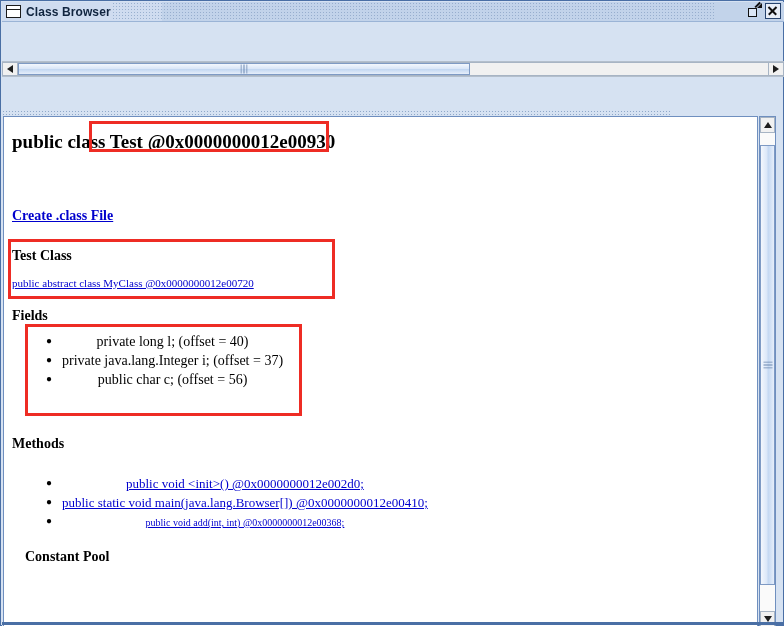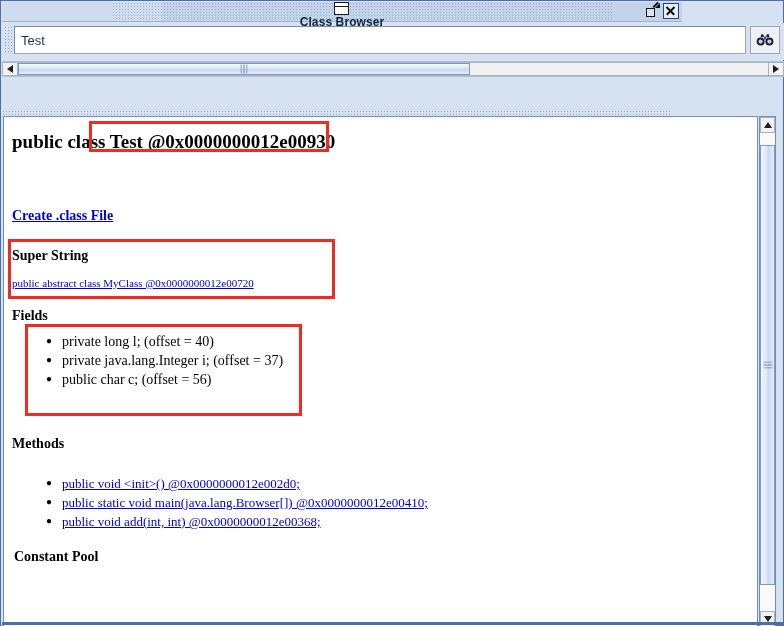--- a/index.html
+++ b/index.html
@@ -22,28 +22,27 @@
     width: 784px; height: 626px;
     box-sizing: border-box;
     border: 1px solid #4a6fa5;
     background: #d6e2f2;
   }
 
   
   #title-bar {
     position: absolute;
     left: 1px; top: 1px;
-    width: 680px; height: 20px;
+    width: 782px; height: 20px;
     box-sizing: border-box;
     background:
       linear-gradient(to right, #cfdcf0 0px, #cfdcf0 160px, #c2d3ea 160px, #c2d3ea 100%);
     display: flex;
     align-items: center;
     border-bottom: 1px solid #9bb4d6;
-    flex-direction: column;
   }
   #title-bar .tb-dots {
     position: absolute;
     left: 110px; top: 0; right: 70px; bottom: 0;
     background-image:
       radial-gradient(#8fa8c9 0.6px, transparent 0.7px);
     background-size: 3px 3px;
     opacity: 0.85;
     pointer-events: none;
   }
@@ -292,20 +291,21 @@
     margin: 0;
     padding: 0;
   }
   ul.doc-list li {
     font-family: "Liberation Serif", serif;
     font-size: 14px;
     line-height: 19px;
     position: relative;
     padding-left: 16px;
     white-space: nowrap;
+    text-align: center;
   }
   ul.doc-list li::before {
     content: "\25CF";
     position: absolute;
     left: 0; top: -1px;
     font-size: 10px;
     color: #000;
   }
 
   
@@ -405,35 +405,20 @@
         <span class="arrowstem"></span>
         <span class="arrow"></span>
       </div>
       <div class="tb-btn" id="close-button">
         <span class="x1"></span>
         <span class="x2"></span>
       </div>
     </div>
   </div>
 
-  <div id="toolbar-row">
-    <div id="toolbar-grip"></div>
-    <input id="search-input" type="text" value="Test" style="">
-    <div id="search-button">
-      <svg width="18" height="14" viewBox="0 0 18 14">
-        <path d="M5.2 1.2h2.1l0.6 3.0h-3.3z" fill="#1b1b3a"></path>
-        <path d="M10.7 1.2h2.1l0.6 3.0h-3.3z" fill="#1b1b3a"></path>
-        <rect x="8.3" y="3.4" width="1.4" height="3.2" fill="#1b1b3a"></rect>
-        <circle cx="4.6" cy="8.6" r="4.0" fill="#1b1b3a"></circle>
-        <circle cx="13.4" cy="8.6" r="4.0" fill="#1b1b3a"></circle>
-        <circle cx="4.6" cy="8.6" r="2.1" fill="#c9cedd"></circle>
-        <circle cx="13.4" cy="8.6" r="2.1" fill="#c9cedd"></circle>
-      </svg>
-    </div>
-  </div>
 
   <div id="hscroll">
     <div class="sb-arrow">
       <span class="tri tri-left"></span>
     </div>
     <div id="hscroll-track">
       <div id="hscroll-thumb">
         <span class="grip"></span>
       </div>
     </div>
@@ -447,42 +432,42 @@
 
     <div id="content-panel">
       <div id="doc">
 
         <h1 class="doc-title abs" style="left:8px; top:10px;">public class Test @0x0000000012e00930</h1>
         <div class="redbox" style="left:85px; top:4px; width:240px; height:31px;"></div>
 
 
         <a class="doc-link abs" style="left:8px; top:91px;">Create .class File</a>
 
-        <h2 class="doc-h2 abs" style="left:8px; top:131px;">Super String</h2>
+        <h2 class="doc-h2 abs" style="left:8px; top:131px;">Test Class</h2>
         <a class="doc-link plain abs" style="left:8px; top:160px;">public abstract class MyClass @0x0000000012e00720</a>
         <div class="redbox" style="left:4px; top:122px; width:327px; height:60px;"></div>
 
         <h2 class="doc-h2 abs" style="left:8px; top:191px;">Fields</h2>
 
         <ul class="doc-list abs" style="left:42px; top:215px;">
           <li>private long l; (offset = 40)</li>
           <li>private java.lang.Integer i; (offset = 37)</li>
           <li>public char c; (offset = 56)</li>
         </ul>
         <div class="redbox" style="left:21px; top:207px; width:277px; height:92px;"></div>
 
         <h2 class="doc-h2 abs" style="left:8px; top:319px;">Methods</h2>
 
         <ul class="doc-list abs" style="left:42px; top:357px;">
           <li><a class="doc-link plain" style="font-size:13px;">public void &lt;init&gt;() @0x0000000012e002d0;</a></li>
           <li><a class="doc-link plain" style="font-size:13px;">public static void main(java.lang.Browser[]) @0x0000000012e00410;</a></li>
-          <li><a class="doc-link plain" style="font-size:13px;">public void add(int, int) @0x0000000012e00368;</a></li>
+          <li><a class="doc-link plain" style="font-size:10px;">public void add(int, int) @0x0000000012e00368;</a></li>
         </ul>
 
-        <h2 class="doc-h2 abs" style="left:10px; top:432px;">Constant Pool</h2>
+        <h2 class="doc-h2 abs" style="left:21px; top:432px;">Constant Pool</h2>
 
       </div>
     </div>
 
     <div id="vscroll">
       <div class="vsb-arrow">
         <span class="tri tri-up"></span>
       </div>
       <div id="vscroll-track">
         <div id="vscroll-thumb">

